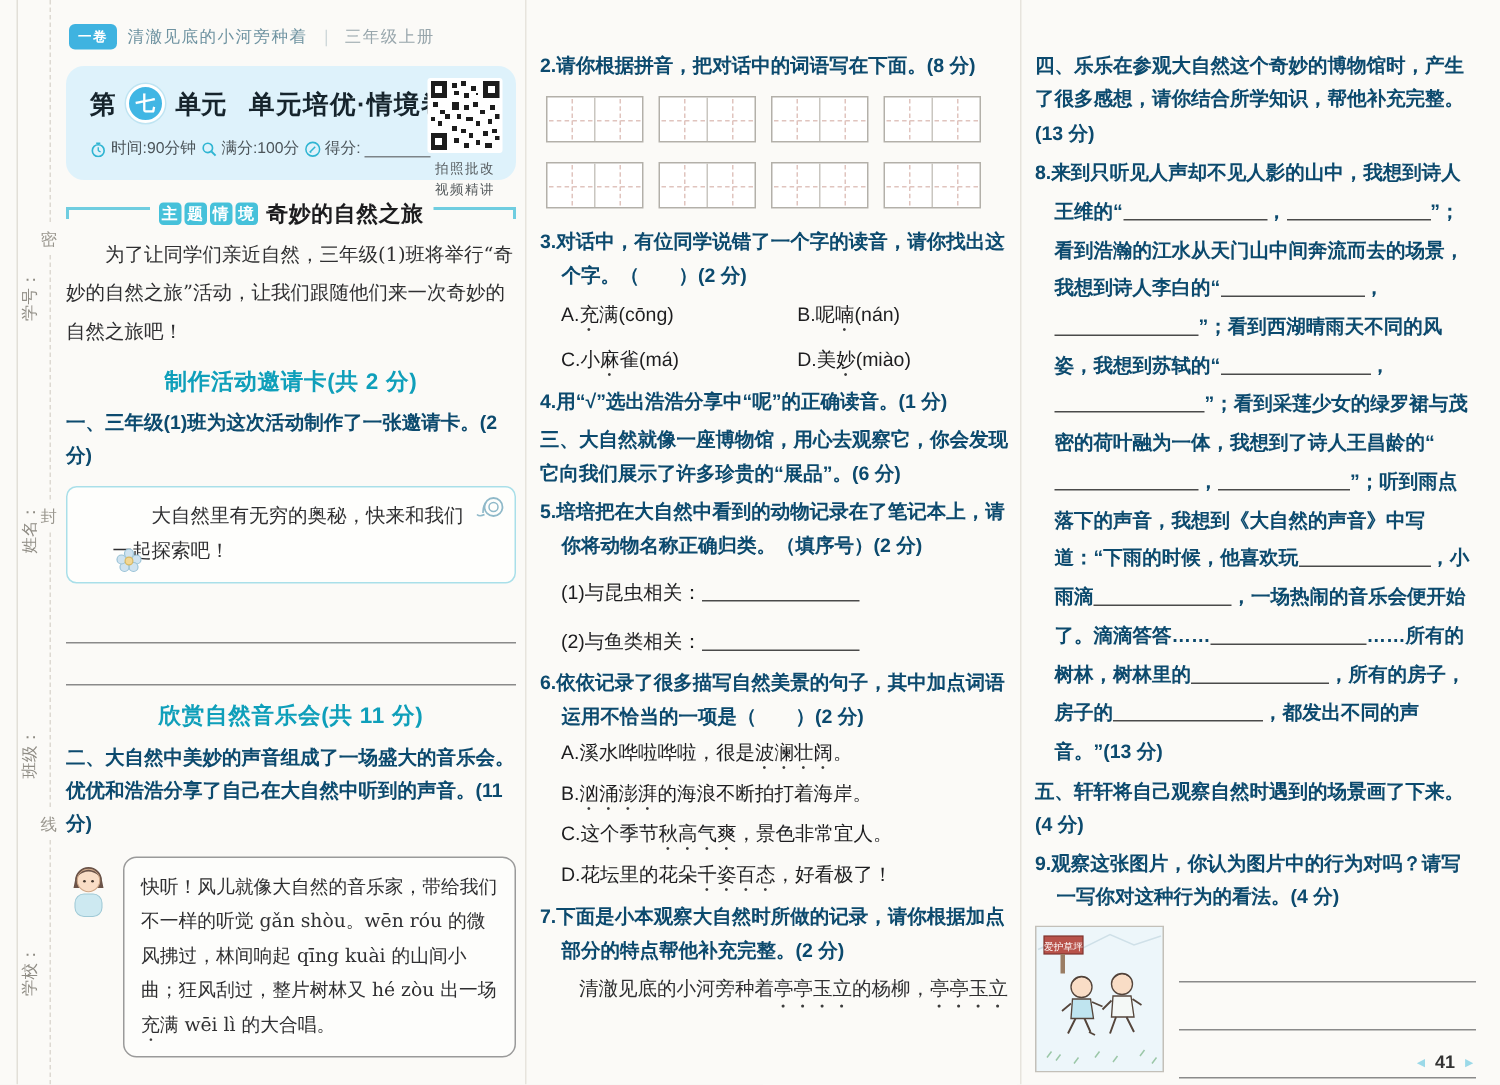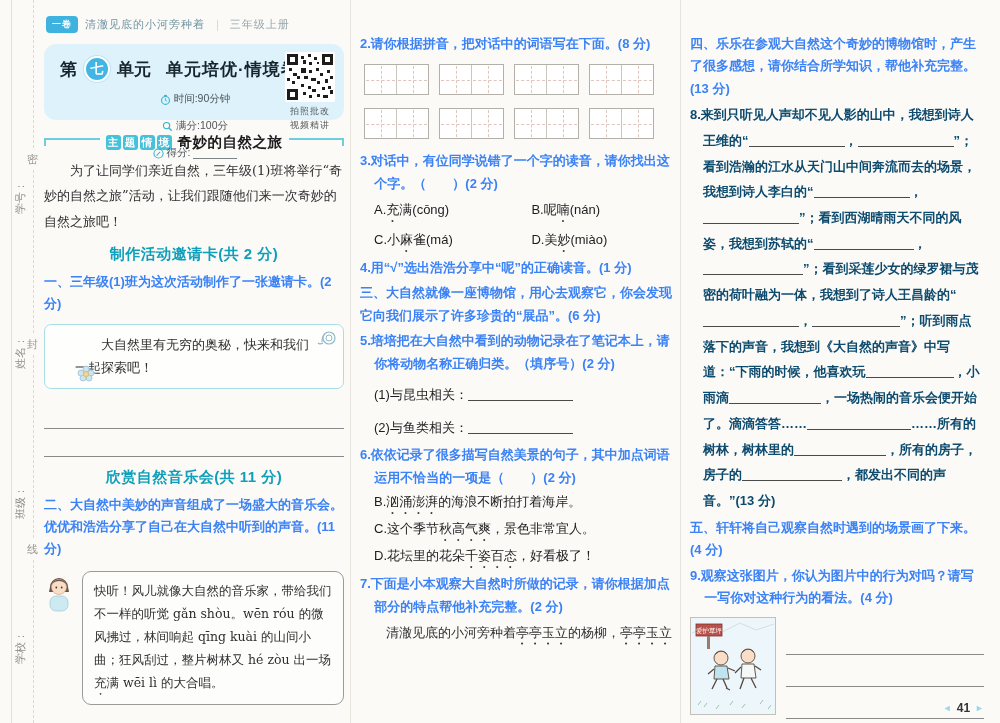--- a/index.html
+++ b/index.html
@@ -24,21 +24,21 @@
   
   .col1{position:absolute;left:44px;top:44px;width:300px;}
   .col2{position:absolute;left:360px;top:30px;width:312px;}
   .col3{position:absolute;left:690px;top:30px;width:294px;}
 
   
   .banner{position:relative;background:#def2fb;border-radius:12px;padding:12px 14px 10px 16px;height:54px;}
   .unit-line{display:flex;align-items:center;gap:7px;font-weight:bold;font-size:17px;color:#16242c;}
   .unit-circle{display:inline-flex;align-items:center;justify-content:center;width:22px;height:22px;border-radius:50%;background:#41b6e4;color:#fff;font-size:13px;border:2px solid #fff;box-shadow:0 0 0 1px #bfe4f2;}
   .unit-title{margin-left:8px;letter-spacing:1px;}
-  .meta-line{display:flex;align-items:center;gap:13px;margin-top:10px;font-size:10.5px;color:#4c555a;flex-direction:column;}
+  .meta-line{display:flex;align-items:center;gap:3px;margin-top:10px;font-size:10.5px;color:#4c555a;}
   .meta-item{display:flex;align-items:center;gap:3px;}
   .score-blank{display:inline-block;width:44px;border-bottom:1px solid #7c8488;height:10px;}
   .qr-wrap{position:absolute;right:9px;top:8px;width:50px;text-align:center;}
   .qr{background:#fff;padding:2px;display:inline-block;line-height:0;border-radius:2px;}
   .qr-cap{font-size:9px;color:#555b5e;line-height:1.3;margin-top:2px;letter-spacing:1px;}
 
   
   .theme-row{display:flex;align-items:center;gap:6px;margin-top:13px;}
   .hookline{flex:1;border-top:2px solid #6fcde0;position:relative;height:8px;}
   .hookline.l::before{content:"";position:absolute;left:0;top:-2px;width:2px;height:8px;background:#6fcde0;}
@@ -46,21 +46,21 @@
   .tag-tiles{display:flex;gap:2px;}
   .tile{display:inline-flex;align-items:center;justify-content:center;width:15px;height:15px;background:#46c1da;color:#fff;font-size:10.5px;font-weight:bold;border-radius:3px;}
   .theme-title{font-size:14.5px;font-weight:bold;color:#1c1c1e;letter-spacing:.5px;}
 
   .kai{font-family:"DejaVu Serif","Liberation Serif",serif;color:#2f2f31;}
   .intro{font-size:13px;line-height:1.95;text-indent:2em;margin-top:6px;}
 
   .sec-h{text-align:center;font-weight:bold;font-size:15px;color:#0f9fba;letter-spacing:.5px;margin:11px 0 7px;}
   .sec-h .pts{font-size:15px;}
 
-  .stem{font-weight:bold;color:#3b82f6;font-size:13px;line-height:1.72;margin-top:3px;}
+  .stem{font-weight:bold;color:#0c4a6e;font-size:13px;line-height:1.72;margin-top:3px;}
   .stem.hang{padding-left:1.1em;text-indent:-1.1em;}
   .opt-grid{display:grid;grid-template-columns:1.12fr 1fr;font-size:13px;color:#1d1d1f;row-gap:7px;margin:6px 0 2px 14px;}
   .opt-list{font-size:13px;color:#1d1d1f;line-height:2.05;margin-left:14px;}
 
   .dots{-webkit-text-emphasis:dot #3c3c3c;-webkit-text-emphasis-position:under right;text-emphasis:dot #3c3c3c;text-emphasis-position:under right;}
 
   .bl{display:inline-block;border-bottom:1px solid #4a4a4a;height:13px;vertical-align:-2px;}
   .ansline{border-bottom:1px solid #8a8a8a;height:27px;}
 
   
@@ -325,20 +325,21 @@
     <div class="stem hang">4.用“√”选出浩浩分享中“呢”的正确读音。(1 分)</div>
 
 
     <div class="stem">三、大自然就像一座博物馆，用心去观察它，你会发现它向我们展示了许多珍贵的“展品”。(6 分)</div>
     <div class="stem hang">5.培培把在大自然中看到的动物记录在了笔记本上，请你将动物名称正确归类。（填序号）(2 分)</div>
     <div class="fill-line"><span>(1)与昆虫相关：</span><span class="bl" style="width:105px"></span></div>
     <div class="fill-line"><span>(2)与鱼类相关：</span><span class="bl" style="width:105px"></span></div>
 
     <div class="stem hang">6.依依记录了很多描写自然美景的句子，其中加点词语运用不恰当的一项是（　　）(2 分)</div>
     <div class="opt-list">
+      <div><span>A.溪水哗啦哗啦，很是</span><span class="dots">波澜壮阔</span><span>。</span></div>
       <div><span>B.</span><span class="dots">汹涌澎湃</span><span>的海浪不断拍打着海岸。</span></div>
       <div><span>C.这个季节</span><span class="dots">秋高气爽</span><span>，景色非常宜人。</span></div>
       <div><span>D.花坛里的花朵</span><span class="dots">千姿百态</span><span>，好看极了！</span></div>
     </div>
 
     <div class="stem hang">7.下面是小本观察大自然时所做的记录，请你根据加点部分的特点帮他补充完整。(2 分)</div>
     <div class="kai" style="font-size:13px;line-height:2.05;text-indent:2em;margin-top:2px">
       <span>清澈见底的小河旁种着</span><span class="dots">亭亭玉立</span><span>的杨柳，</span><span class="dots">亭亭玉立</span>
     </div>
 

